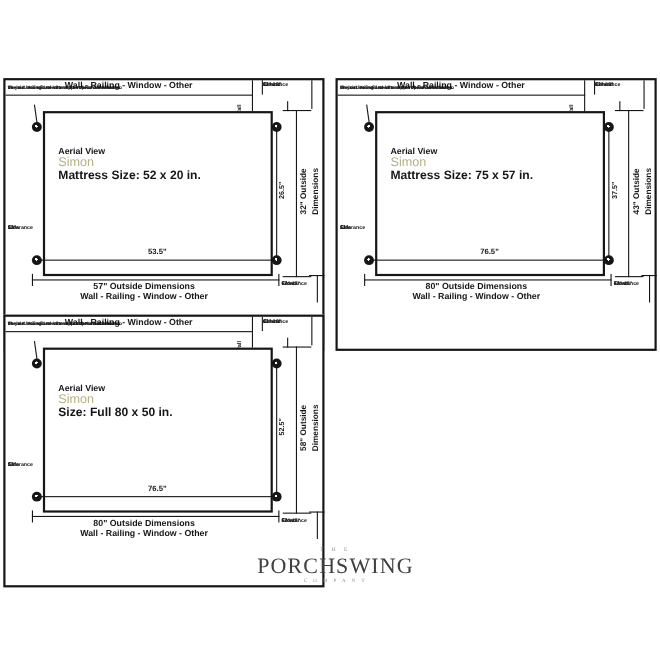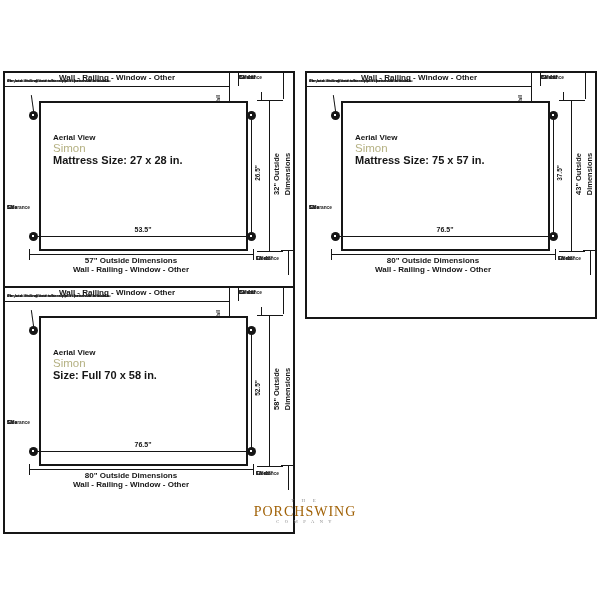--- a/index.html
+++ b/index.html
@@ -68,21 +68,21 @@
   .wall-bot  { left:0; top:192px; width:252px; text-align:center; font-size:8px; font-weight:bold; white-space:nowrap; }
 
   .cf-text  { left:251px; top:183px; width:42px; font-size:6px; font-weight:bold; line-height:1.15;
               text-align:center; transform:scale(.8); transform-origin:0 0; }
   .cf-vline { left:283px; top:177px; height:25px; }
   .cf-tick  { left:276px; top:177px; width:14px; }
 
   .logo { position:absolute; left:230px; top:498px; width:150px; text-align:center; }
   .logo-the  { font-size:6px; letter-spacing:4px; color:#8b8b8b; font-family:"Liberation Serif", serif;
                transform:scale(.8); transform-origin:50% 0; }
-  .logo-name { font-size:14px; color:#a16207; font-family:"Liberation Serif", serif; letter-spacing:1px; line-height:1.1; }
+  .logo-name { font-size:20px; color:#404040; font-family:"Liberation Serif", serif; letter-spacing:1px; line-height:1.1; }
   .logo-co   { font-size:6px; letter-spacing:3px; color:#8b8b8b; font-family:"Liberation Serif", serif;
                transform:scale(.75); transform-origin:50% 0; }
 
   #p-crib { left:3px;   top:71px;  }
   #p-twin { left:305px; top:71px;  }
   #p-full { left:3px;   top:286px; }
 </style>
 </head>
 <body>
 
@@ -122,21 +122,21 @@
 
   <div class="v rd-line"></div>
   <div class="h rd-tick-t"></div>
   <div class="h rd-tick-b"></div>
   <div class="vrot depth-l1">32" Outside</div>
   <div class="vrot depth-l2">Dimensions</div>
 
   <div class="bed-text">
     <div class="aerial">Aerial View</div>
     <div class="simon">Simon</div>
-    <div class="sizeln">Mattress Size: 27 x 28 in.</div>
+    <div class="sizeln">Mattress Size: 52 x 20 in.</div>
   </div>
 
   <div class="side-label">
     <div>12"</div>
     <div>Clearance</div>
     <div>Side</div>
   </div>
 
   <div class="h iw-line"></div>
   <div class="iw-label">53.5"</div>
@@ -258,21 +258,21 @@
 
   <div class="v rd-line"></div>
   <div class="h rd-tick-t"></div>
   <div class="h rd-tick-b"></div>
   <div class="vrot depth-l1">58" Outside</div>
   <div class="vrot depth-l2">Dimensions</div>
 
   <div class="bed-text">
     <div class="aerial">Aerial View</div>
     <div class="simon">Simon</div>
-    <div class="sizeln">Size: Full 70 x 58 in.</div>
+    <div class="sizeln">Size: Full 80 x 50 in.</div>
   </div>
 
   <div class="side-label">
     <div>12"</div>
     <div>Clearance</div>
     <div>Side</div>
   </div>
 
   <div class="h iw-line"></div>
   <div class="iw-label">76.5"</div>

